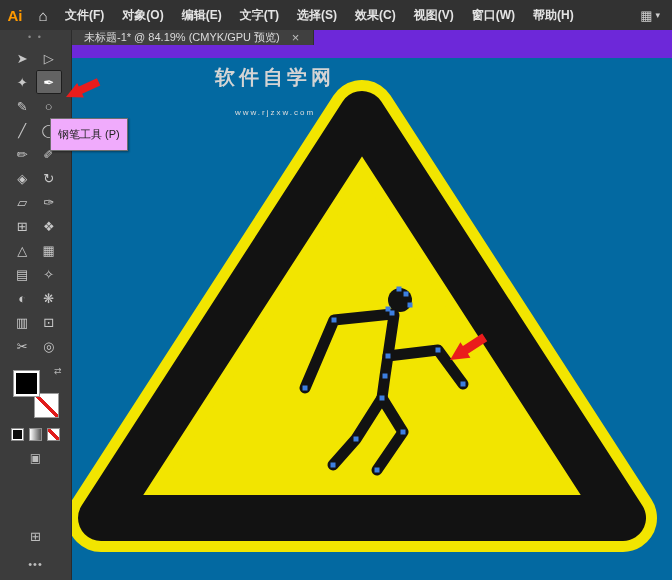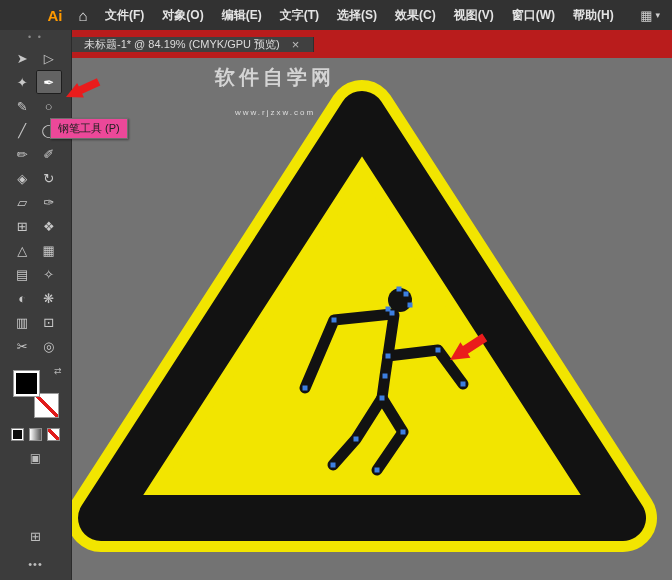--- a/index.html
+++ b/index.html
@@ -6,33 +6,33 @@
   html,body { background:#222; }
   .app {
     position:relative; width:672px; height:580px; overflow:hidden;
     font-family:"Liberation Sans","DejaVu Sans",sans-serif;
     background:#fff; user-select:none;
   }
   
   .menubar {
     position:absolute; left:0; top:0; width:672px; height:30px;
     background:#323232; display:flex; align-items:center;
-    color:#e4e4e4; font-size:12px; z-index:10;padding-left:40px;
+    color:#e4e4e4; font-size:12px; z-index:10;
   }
   .ai-logo { width:30px; text-align:center; color:#ff9a00; font-weight:bold; font-size:15px; }
   .home-btn { width:26px; text-align:center; font-size:15px; color:#e8e8e8; }
   .menu-item { padding:0 9px; height:30px; line-height:30px; white-space:nowrap; cursor:default;font-weight:bold; }
   .menubar-spacer { flex:1; }
   .ws-switcher { display:flex; align-items:center; gap:3px; padding:0 12px; color:#cfcfcf; }
   .ws-switcher .grid { font-size:13px; }
   .ws-switcher .caret { font-size:9px; }
   
   .tabbar {
     position:absolute; left:72px; top:30px; width:600px; height:28px;
-    background:#b91c1c; display:flex; align-items:center; z-index:9;
+    background:#6d28d9; display:flex; align-items:flex-start; z-index:9;
   }
   .doc-tab {
     background:#404040; display:flex; align-items:center; gap:10px;
     padding:0 12px; color:#dcdcdc; font-size:11px; border-right:1px solid #2e2e2e;
   }
   .doc-tab .close { color:#bdbdbd; font-size:13px; padding:0 2px; }
   
   .toolbar {
     position:absolute; left:0; top:30px; width:72px; height:550px;
     background:#3c3c3c; border-right:1px solid #2b2b2b;
@@ -69,31 +69,31 @@
     content:""; position:absolute; inset:0;
     background:linear-gradient(45deg, transparent 40%, #e01b1b 40%, #e01b1b 60%, transparent 60%);
   }
   .drawmode { text-align:center; color:#bdbdbd; font-size:12px; margin-top:10px; }
   .tb-bottom { margin-top:auto; text-align:center; padding-bottom:8px; color:#bdbdbd; }
   .tb-bottom .panel-ic { font-size:13px; display:block; margin-bottom:10px; }
   .tb-bottom .more-ic { font-size:11px; letter-spacing:1px; }
   
   .canvas {
     position:absolute; left:72px; top:58px; width:600px; height:522px;
-    background:#737373; overflow:hidden;
+    background:#0369a1; overflow:hidden;
   }
   .watermark { position:absolute; left:128px; top:6px; width:150px; text-align:center; z-index:2; pointer-events:none; }
   .watermark .wm-title { font-size:20px; color:#d4d4d4; letter-spacing:4px; font-weight:bold; }
   .watermark .wm-sub { font-size:8px; color:#dedede; letter-spacing:2px; margin-top:17px; }
   .sign-svg { position:absolute; left:0; top:0; z-index:1; }
   
   .tooltip {
     position:absolute; left:50px; top:118px; z-index:60;
-    background:#ec4899; border:1px solid #6e6e6e; color:#222;
-    font-size:11px; padding:2px 7px; white-space:nowrap;
+    background:#f0abfc; border:1px solid #6e6e6e; color:#222;
+    font-size:11px; padding:8px 7px; white-space:nowrap;
     box-shadow:1px 1px 2px rgba(0,0,0,.4);
   }
   
   .overlay { position:absolute; left:0; top:0; z-index:50; pointer-events:none; }
 </style>
 </head>
 <body>
 
 <div class="app">
 

